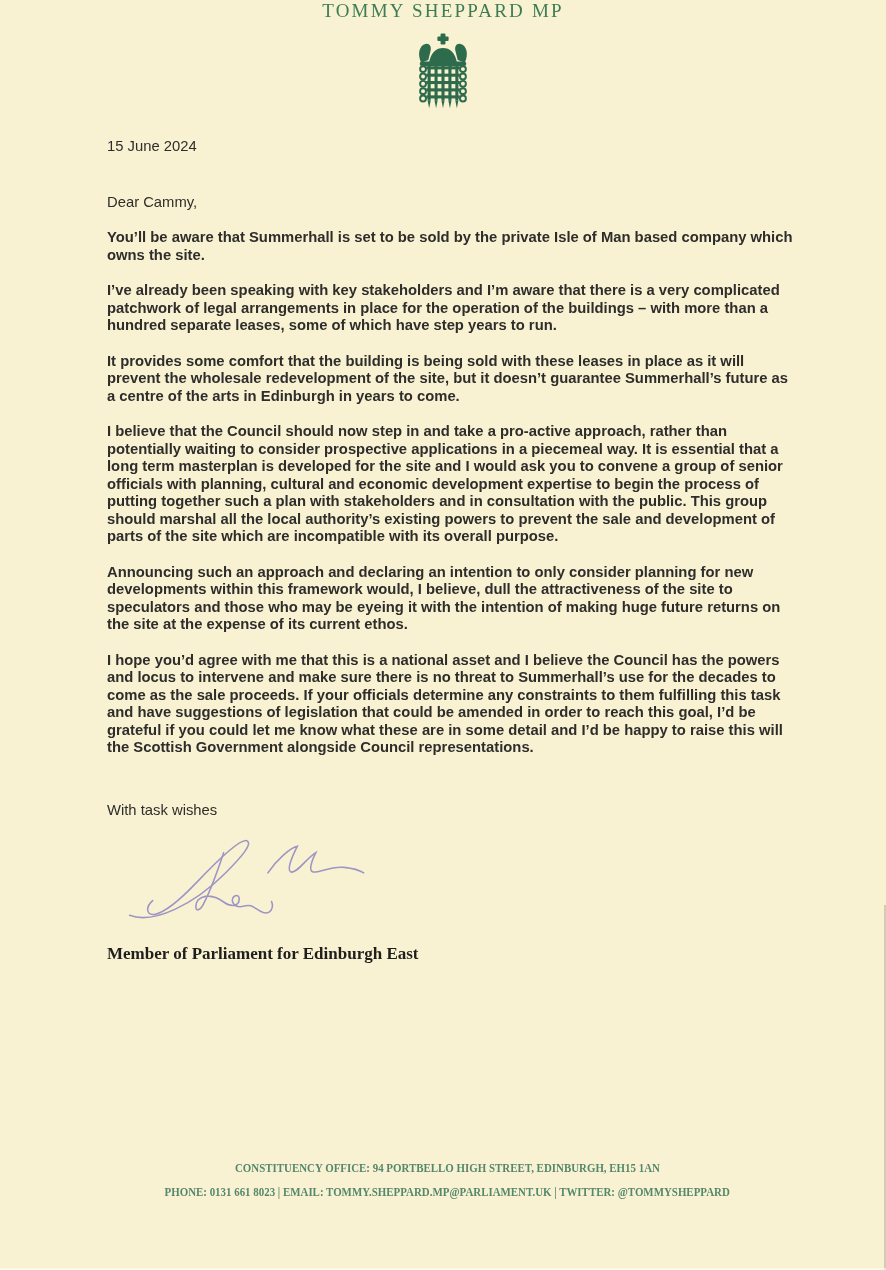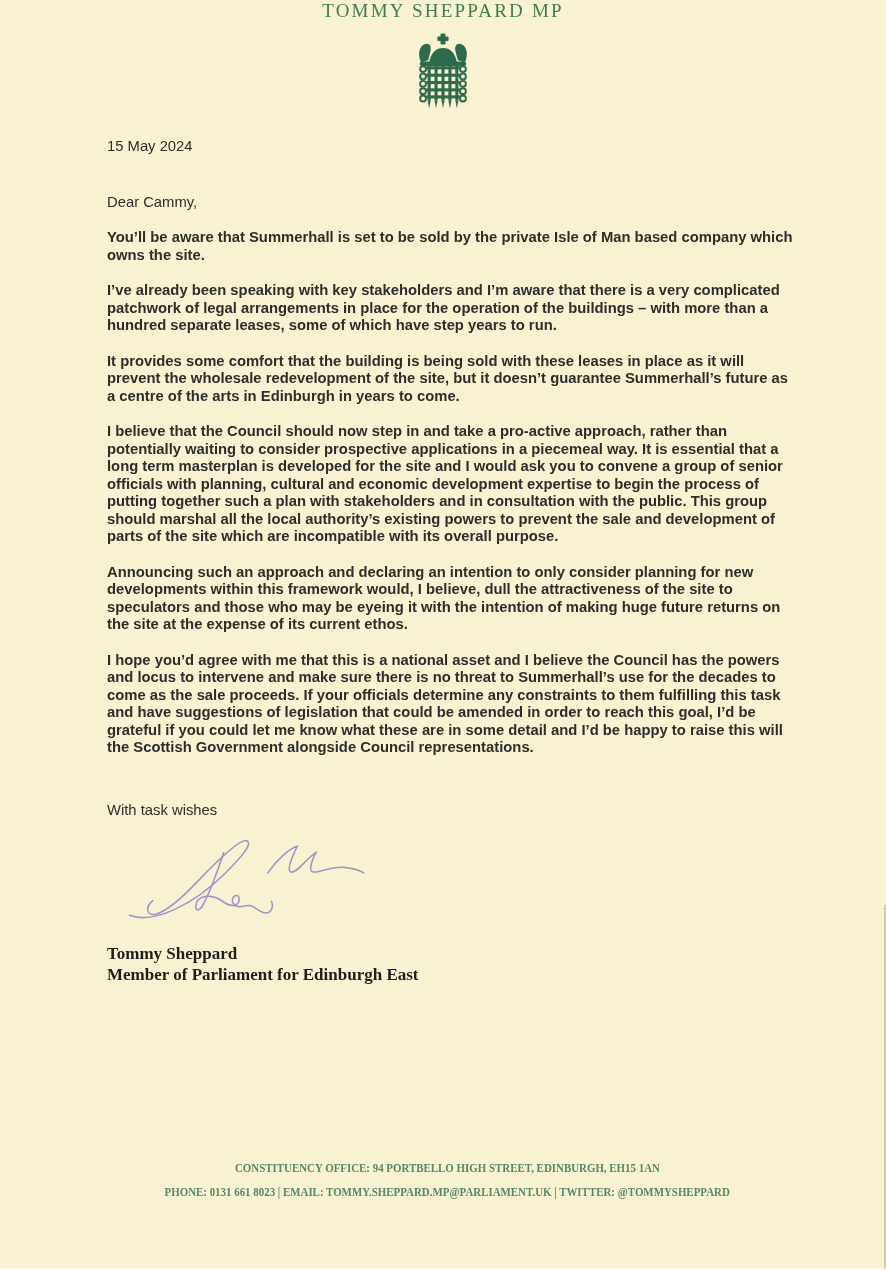--- a/index.html
+++ b/index.html
@@ -117,42 +117,41 @@
           <rect x="26" y="57.5" width="48" height="4.4"></rect>
           <rect x="26" y="68" width="48" height="4.4"></rect>
           <rect x="26" y="78.5" width="48" height="4.4"></rect>
           <rect x="26" y="88.5" width="48" height="4.4"></rect>
         </g>
       </svg>
     </div>
   </div>
 
   <div class="letter-main">
-    <div class="date">15 May 2024</div>
+    <div class="date">15 June 2024</div>
     <div class="salutation">Dear Cammy,</div>
 
     <p>You’ll be aware that Summerhall is set to be sold by the private Isle of Man based company which owns the site.</p>
     <p>I’ve already been speaking with key stakeholders and I’m aware that there is a very complicated patchwork of legal arrangements in place for the operation of the buildings – with more than a hundred separate leases, some of which have step years to run.</p>
     <p>It provides some comfort that the building is being sold with these leases in place as it will prevent the wholesale redevelopment of the site, but it doesn’t guarantee Summerhall’s future as a centre of the arts in Edinburgh in years to come.</p>
     <p>I believe that the Council should now step in and take a pro-active approach, rather than potentially waiting to consider prospective applications in a piecemeal way. It is essential that a long term masterplan is developed for the site and I would ask you to convene a group of senior officials with planning, cultural and economic development expertise to begin the process of putting together such a plan with stakeholders and in consultation with the public. This group should marshal all the local authority’s existing powers to prevent the sale and development of parts of the site which are incompatible with its overall purpose.</p>
     <p>Announcing such an approach and declaring an intention to only consider planning for new developments within this framework would, I believe, dull the attractiveness of the site to speculators and those who may be eyeing it with the intention of making huge future returns on the site at the expense of its current ethos.</p>
     <p>I hope you’d agree with me that this is a national asset and I believe the Council has the powers and locus to intervene and make sure there is no threat to Summerhall’s use for the decades to come as the sale proceeds. If your officials determine any constraints to them fulfilling this task and have suggestions of legislation that could be amended in order to reach this goal, I’d be grateful if you could let me know what these are in some detail and I’d be happy to raise this will the Scottish Government alongside Council representations.</p>
 
     <div class="closing">With task wishes</div>
 
     <div class="signature">
       <svg width="268" height="106" viewBox="0 0 270 115" xmlns="http://www.w3.org/2000/svg" fill="none" stroke="#8d86c3" stroke-width="1.7" stroke-linecap="round" opacity="0.85">
         <path d="M 12,98 C 38,108 82,86 116,52 C 134,34 146,20 139,17 C 132,15 106,40 85,62 C 66,82 50,95 39,97 C 30,98 29,89 37,82"></path>
         <path d="M 114,30 C 108,48 100,70 93,84 C 89,93 83,95 84,87 C 85,78 96,75 106,79 C 114,82 118,89 126,87 C 133,85 132,74 126,77 C 120,81 125,91 136,88 C 146,85 148,92 157,95 C 164,97 169,91 166,83"></path>
         <path d="M 162,52 C 172,37 186,25 194,23 C 188,35 182,49 187,51 C 193,53 204,36 214,30 C 209,40 206,50 211,51 C 218,52 231,44 245,46 C 254,47 261,49 266,52"></path>
       </svg>
     </div>
 
     <div class="sender">
-      <div>Tommy Sheppard</div>
       <div>Member of Parliament for Edinburgh East</div>
     </div>
   </div>
 
   <div class="letter-footer">
     <span class="fline"><span class="squeeze">CONSTITUENCY OFFICE: 94 PORTBELLO HIGH STREET, EDINBURGH, EH15 1AN</span></span>
     <span class="fline"><span class="squeeze">PHONE: 0131 661 8023 | EMAIL: TOMMY.SHEPPARD.MP@PARLIAMENT.UK | TWITTER: @TOMMYSHEPPARD</span></span>
   </div>
 
   <div class="edge-right"></div>

